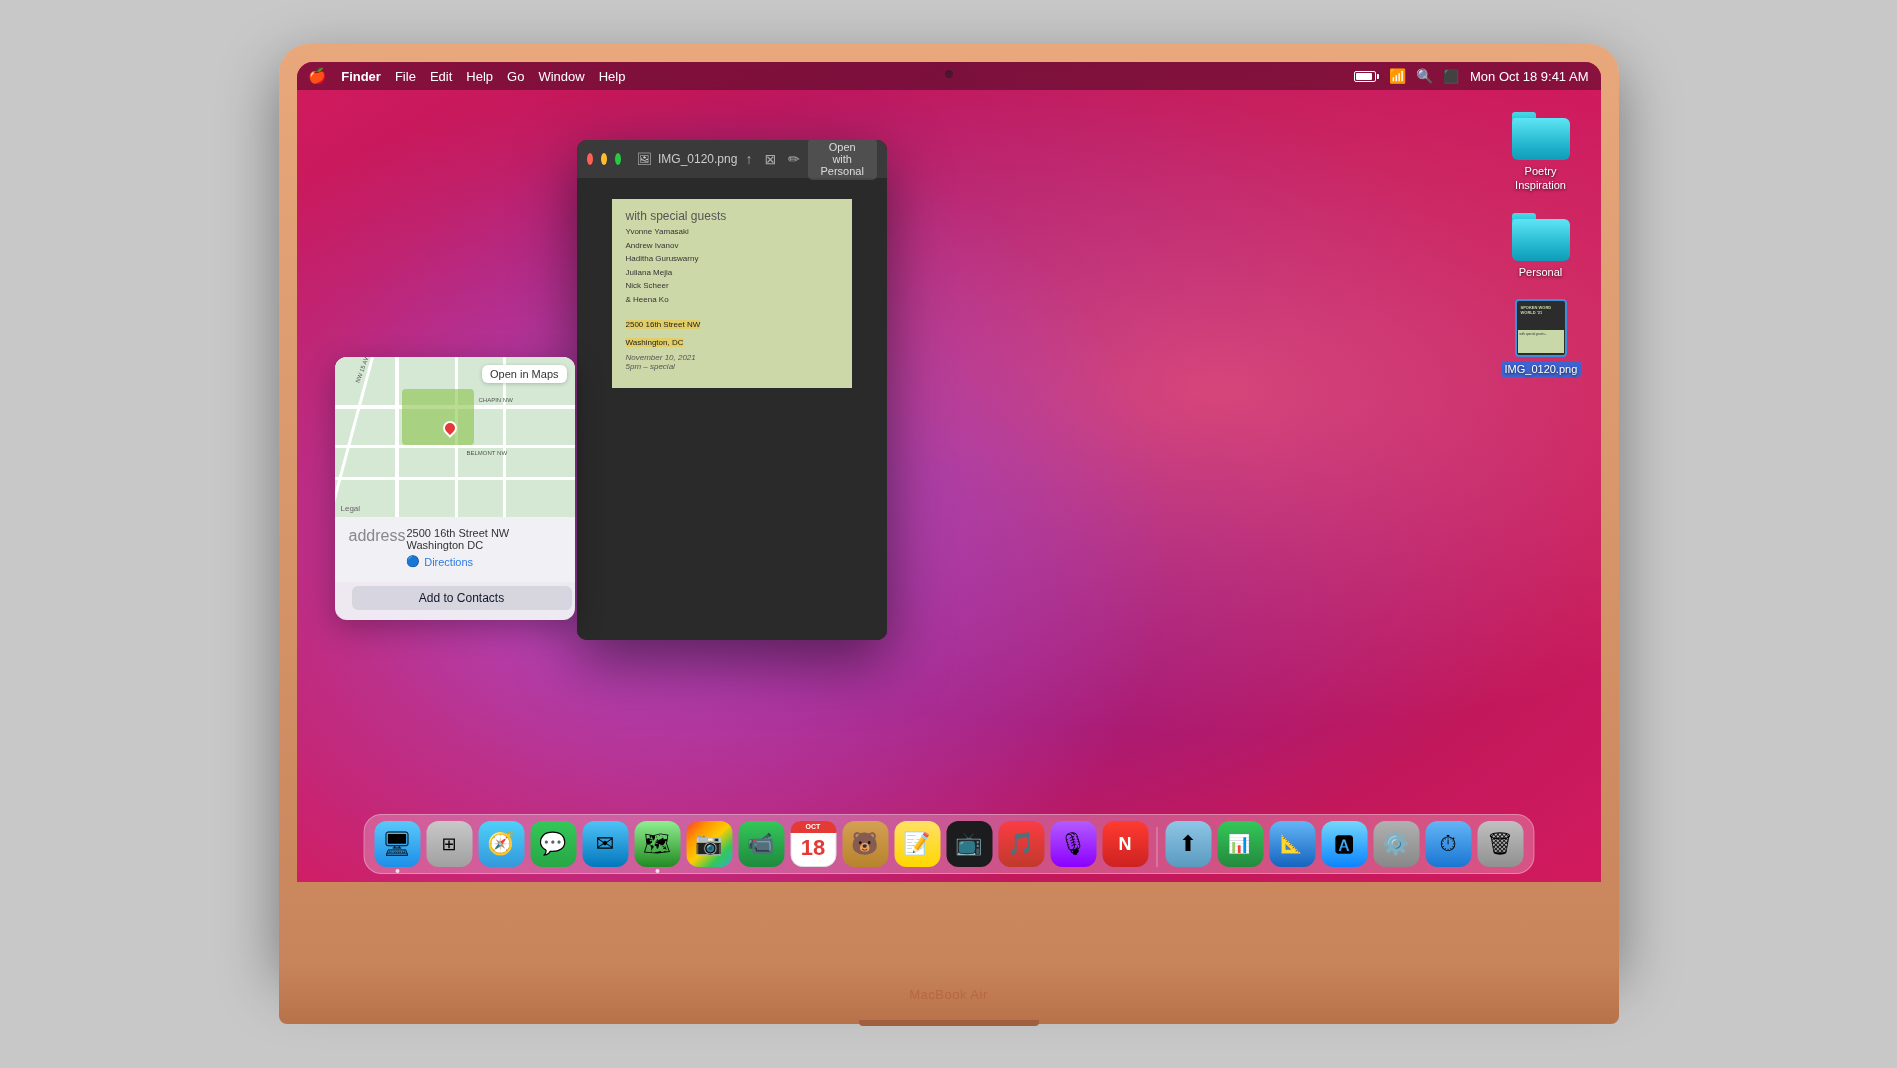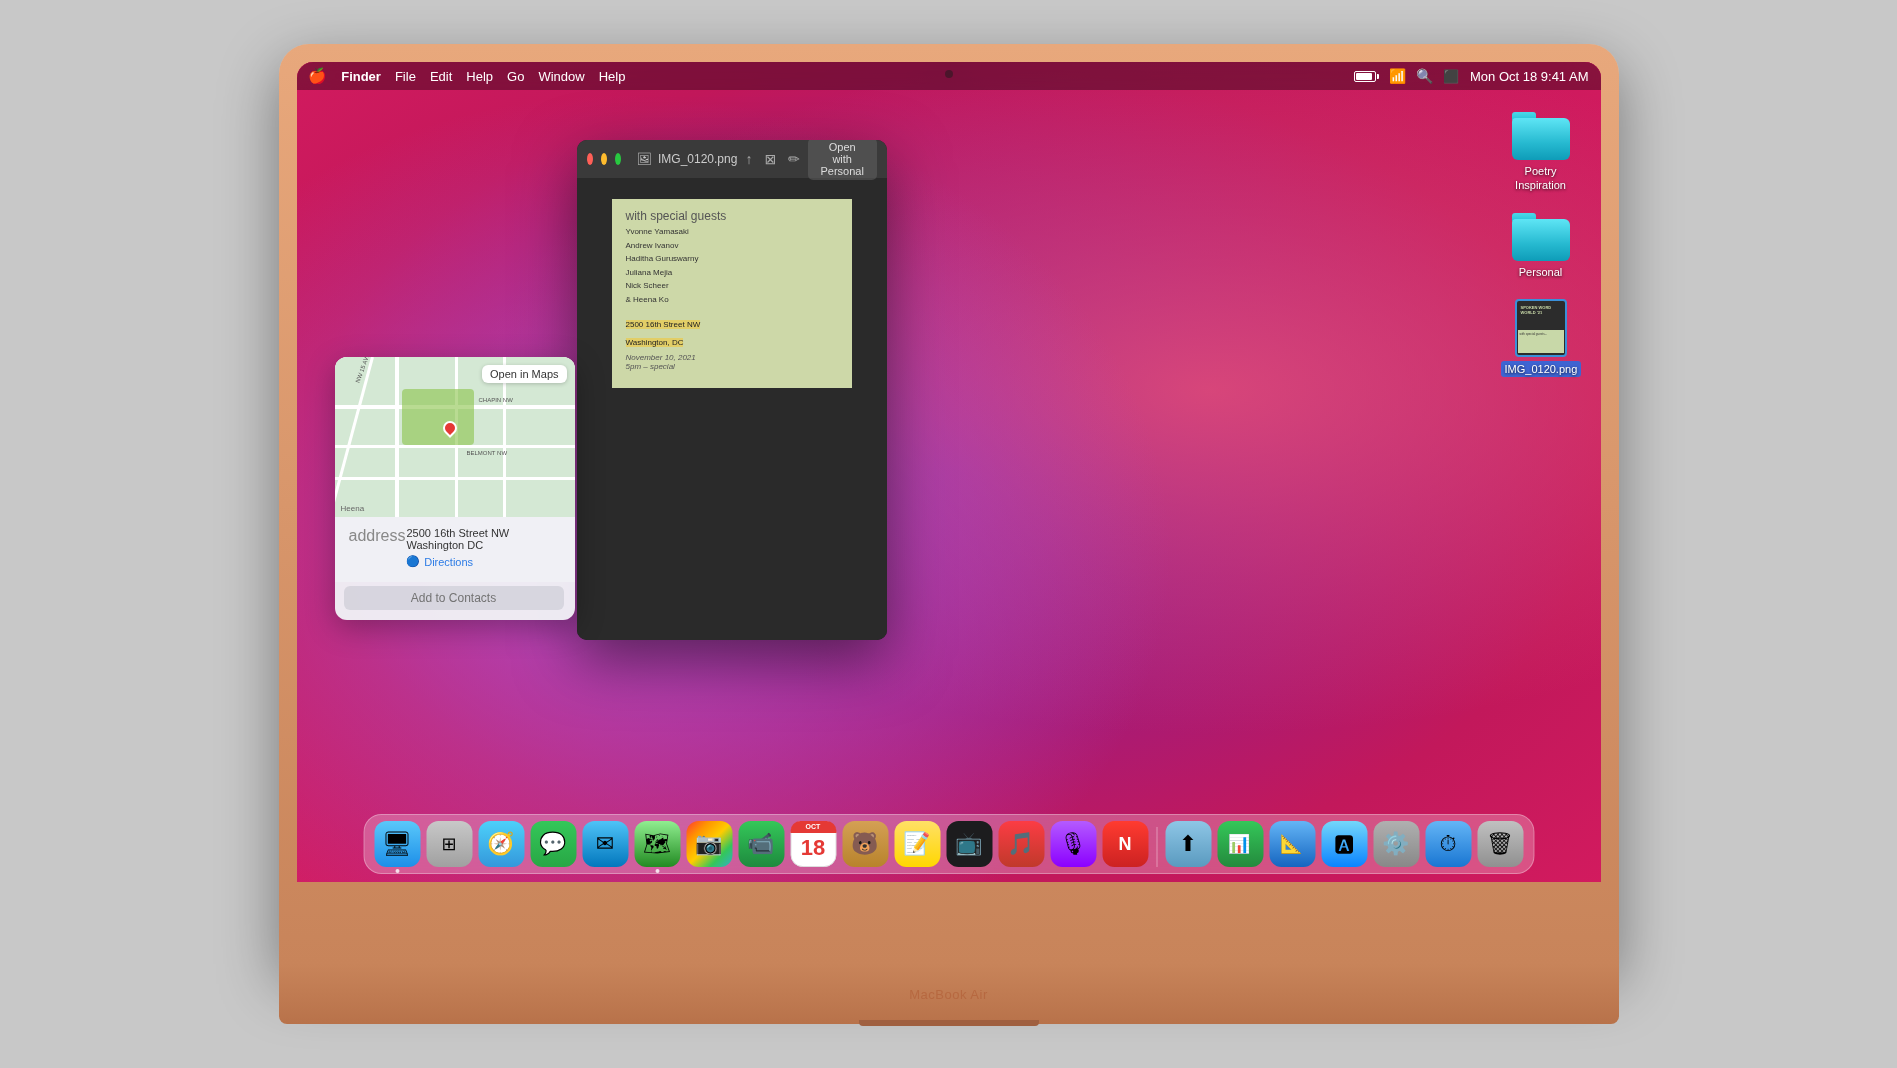--- a/index.html
+++ b/index.html
@@ -299,27 +299,27 @@
       font-size: 11px;
       display: flex;
       align-items: center;
       gap: 4px;
       margin: 4px 0 4px 58px;
       cursor: pointer;
     }
     .add-contacts-btn {
       display: block;
       width: calc(100% - 20px);
-      margin: 4px 9px 10px;
+      margin: 4px 17px 10px;
       background: rgba(200,200,210,0.6);
       border: none;
       border-radius: 6px;
       padding: 5px;
       font-size: 12px;
-      color: #737373;
+      color: #0f172a;
       cursor: pointer;
       text-align: center;
     }
 
     
     .dock-container {
       position: absolute;
       bottom: 8px;
       left: 50%;
       transform: translateX(-50%);
@@ -633,21 +633,21 @@
 
               <div style="position:absolute; top:5%; left:5%; font-size:6px; color:#555; transform:rotate(-70deg);">NW 15 AVE</div>
               <div style="position:absolute; top:25%; left:60%; font-size:6px; color:#555;">CHAPIN NW</div>
               <div style="position:absolute; top:58%; left:55%; font-size:6px; color:#555;">BELMONT NW</div>
 
               <div style="position:absolute; top:40%; left:45%; display:flex; flex-direction:column; align-items:center;">
                 <div style="width:14px; height:14px; background:#e53935; border-radius:50% 50% 50% 0; transform:rotate(-45deg); border:2px solid white;"></div>
               </div>
             </div>
             <button class="open-maps-btn">Open in Maps</button>
-            <div class="map-legal">Heena</div>
+            <div class="map-legal">Legal</div>
           </div>
           <div class="map-info">
             <div class="map-address-row">
               <span class="map-label">address</span>
               <span class="map-value">
                 <span>2500 16th Street NW</span><br>
                 <span>Washington DC</span>
               </span>
             </div>
             <div class="directions-link">

